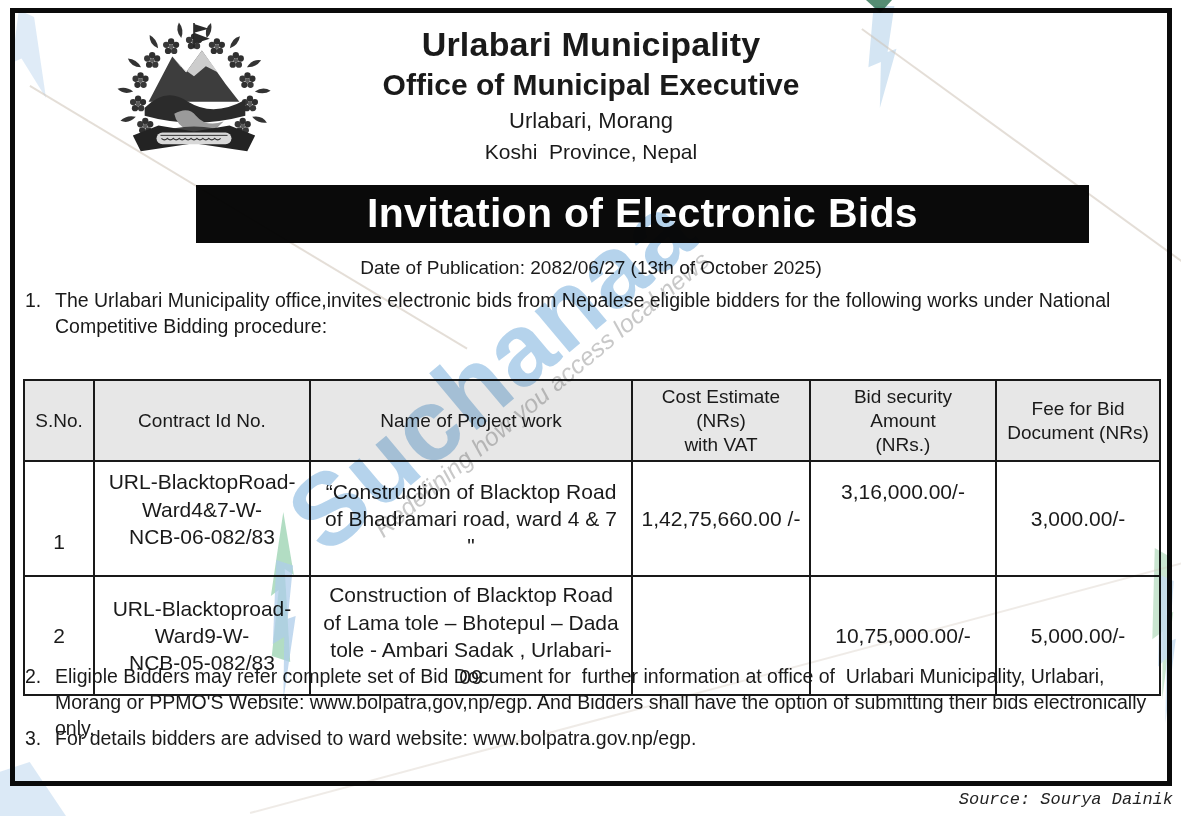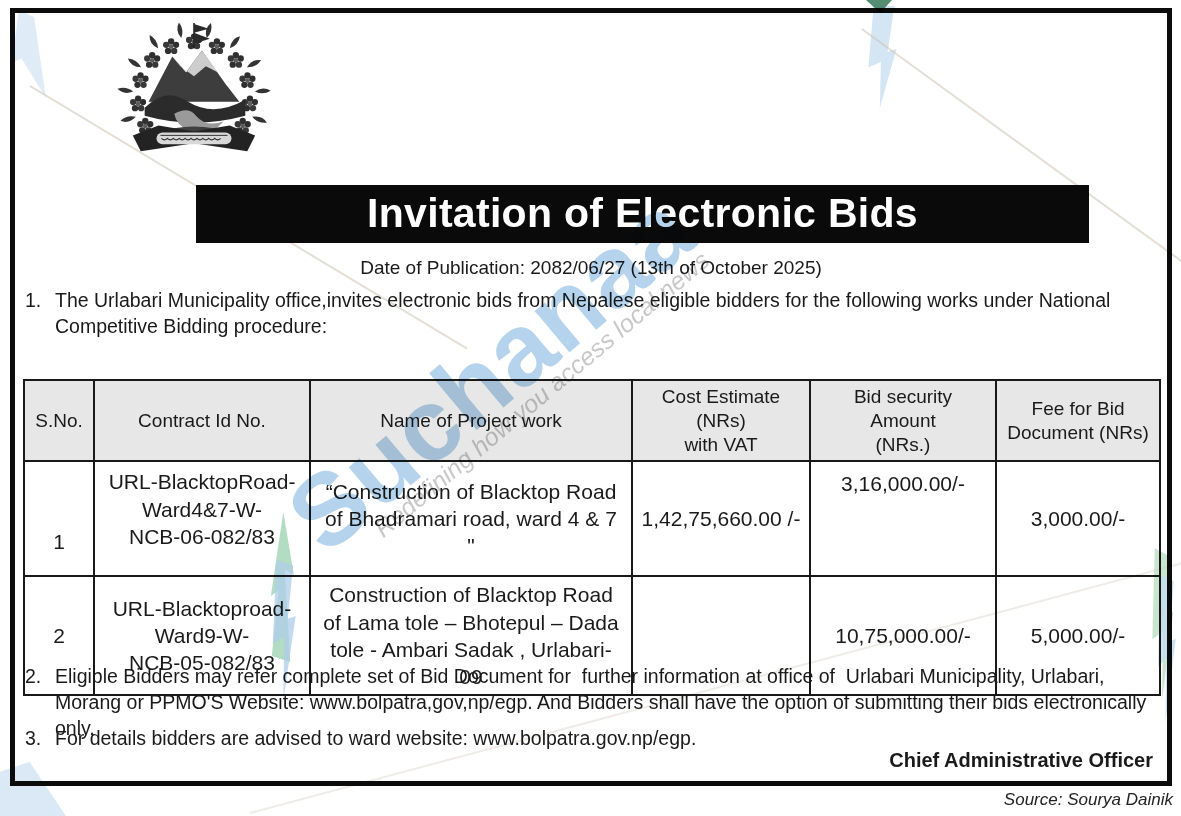--- a/index.html
+++ b/index.html
@@ -50,24 +50,24 @@
   table.works th{
     background:#e7e7e7;font-size:19px;font-weight:normal;
     white-space:pre-line;height:64px;line-height:1.25;margin-left:7px;
   }
   table.works td{font-size:21px;line-height:1.3;}
   tr.row1 td{height:89px;}
   tr.row2 td{height:78px;}
   td.pre{white-space:pre-line;}
   tr.row1 td.c-sno{vertical-align:bottom;padding-bottom:20px;}
   tr.row1 td.c-cid{vertical-align:top;padding-top:6px;}
-  tr.row1 td.c-sec{vertical-align:top;padding-top:8px;}
+  tr.row1 td.c-sec{vertical-align:top;padding-top:16px;}
   
   .signature{position:absolute;right:14px;top:736px;font-size:20px;font-weight:bold;}
-  .source{position:absolute;right:8px;top:790px;font-size:17px;font-style:italic;color:#222;z-index:4;}
+  .source{position:absolute;right:8px;top:790px;font-size:17px;font-style:italic;color:#222;z-index:4;font-family:Liberation Mono, monospace;}
   
   .wm-layer{position:absolute;inset:0;z-index:6;pointer-events:none;mix-blend-mode:multiply;}
   .wm-rot{
     position:absolute;left:190px;top:320px;width:610px;text-align:center;
     transform:rotate(-40deg);
   }
   .wm-brand{
     font-size:102px;font-weight:bold;letter-spacing:1px;
     color:rgba(163,200,231,0.80);line-height:1;
   }
@@ -131,20 +131,26 @@
       <path d="M80 7 L95 12 L80 16 Z" fill="#2a2a2a"></path>
       <path d="M80 16 L96 22 L80 27 Z" fill="#2a2a2a"></path>
 
       <path d="M18 120 L44 110 L80 116 L116 110 L142 120 L134 136 L80 128 L26 136 Z" fill="#232323"></path>
       <rect x="42" y="117" width="76" height="12" rx="6" fill="#d8d8d8"></rect>
       <path d="M46 120 h68" stroke="#333" stroke-width="1" fill="none"></path>
       <path d="M47 123 q3 3 6 0 q3 3 6 0 q3 3 6 0 q3 3 6 0 q3 3 6 0 q3 3 6 0 q3 3 6 0 q3 3 6 0 q3 3 6 0 q3 3 6 0" stroke="#333" stroke-width="1.2" fill="none"></path>
     </svg>
   </div>
 
+  <div class="titles">
+    <div class="t-muni">Urlabari Municipality</div>
+    <div class="t-office">Office of Municipal Executive</div>
+    <div class="t-addr1">Urlabari, Morang</div>
+    <div class="t-addr2">Koshi  Province, Nepal</div>
+  </div>
 
   <div class="banner">Invitation of Electronic Bids</div>
 
   <div class="dateline">Date of Publication: 2082/06/27 (13th of October 2025)</div>
 
   <div class="notice" id="notice1">
     <span class="num">1.</span>
     <span class="txt">The Urlabari Municipality office,invites electronic bids from Nepalese eligible bidders for the following works under National Competitive Bidding procedure:</span>
   </div>
 
@@ -197,21 +203,20 @@
   <div class="notice" id="notice2">
     <span class="num">2.</span>
     <span class="txt">Eligible Bidders may refer complete set of Bid Document for  further information at office of  Urlabari Municipality, Urlabari, Morang or PPMO'S Website: www.bolpatra,gov,np/egp. And Bidders shall have the option of submitting their bids electronically only.</span>
   </div>
 
   <div class="notice" id="notice3">
     <span class="num">3.</span>
     <span class="txt">For details bidders are advised to ward website: www.bolpatra.gov.np/egp.</span>
   </div>
 
-  <div class="signature">Chief Administrative Officer</div>
 </div>
 
 <div class="source">Source: Sourya Dainik</div>
 
 <div class="wm-layer">
   <div class="wm-rot">
     <div class="wm-brand">Suchanaa</div>
     <div class="wm-tagline">Redefining how you access local news</div>
   </div>
 

